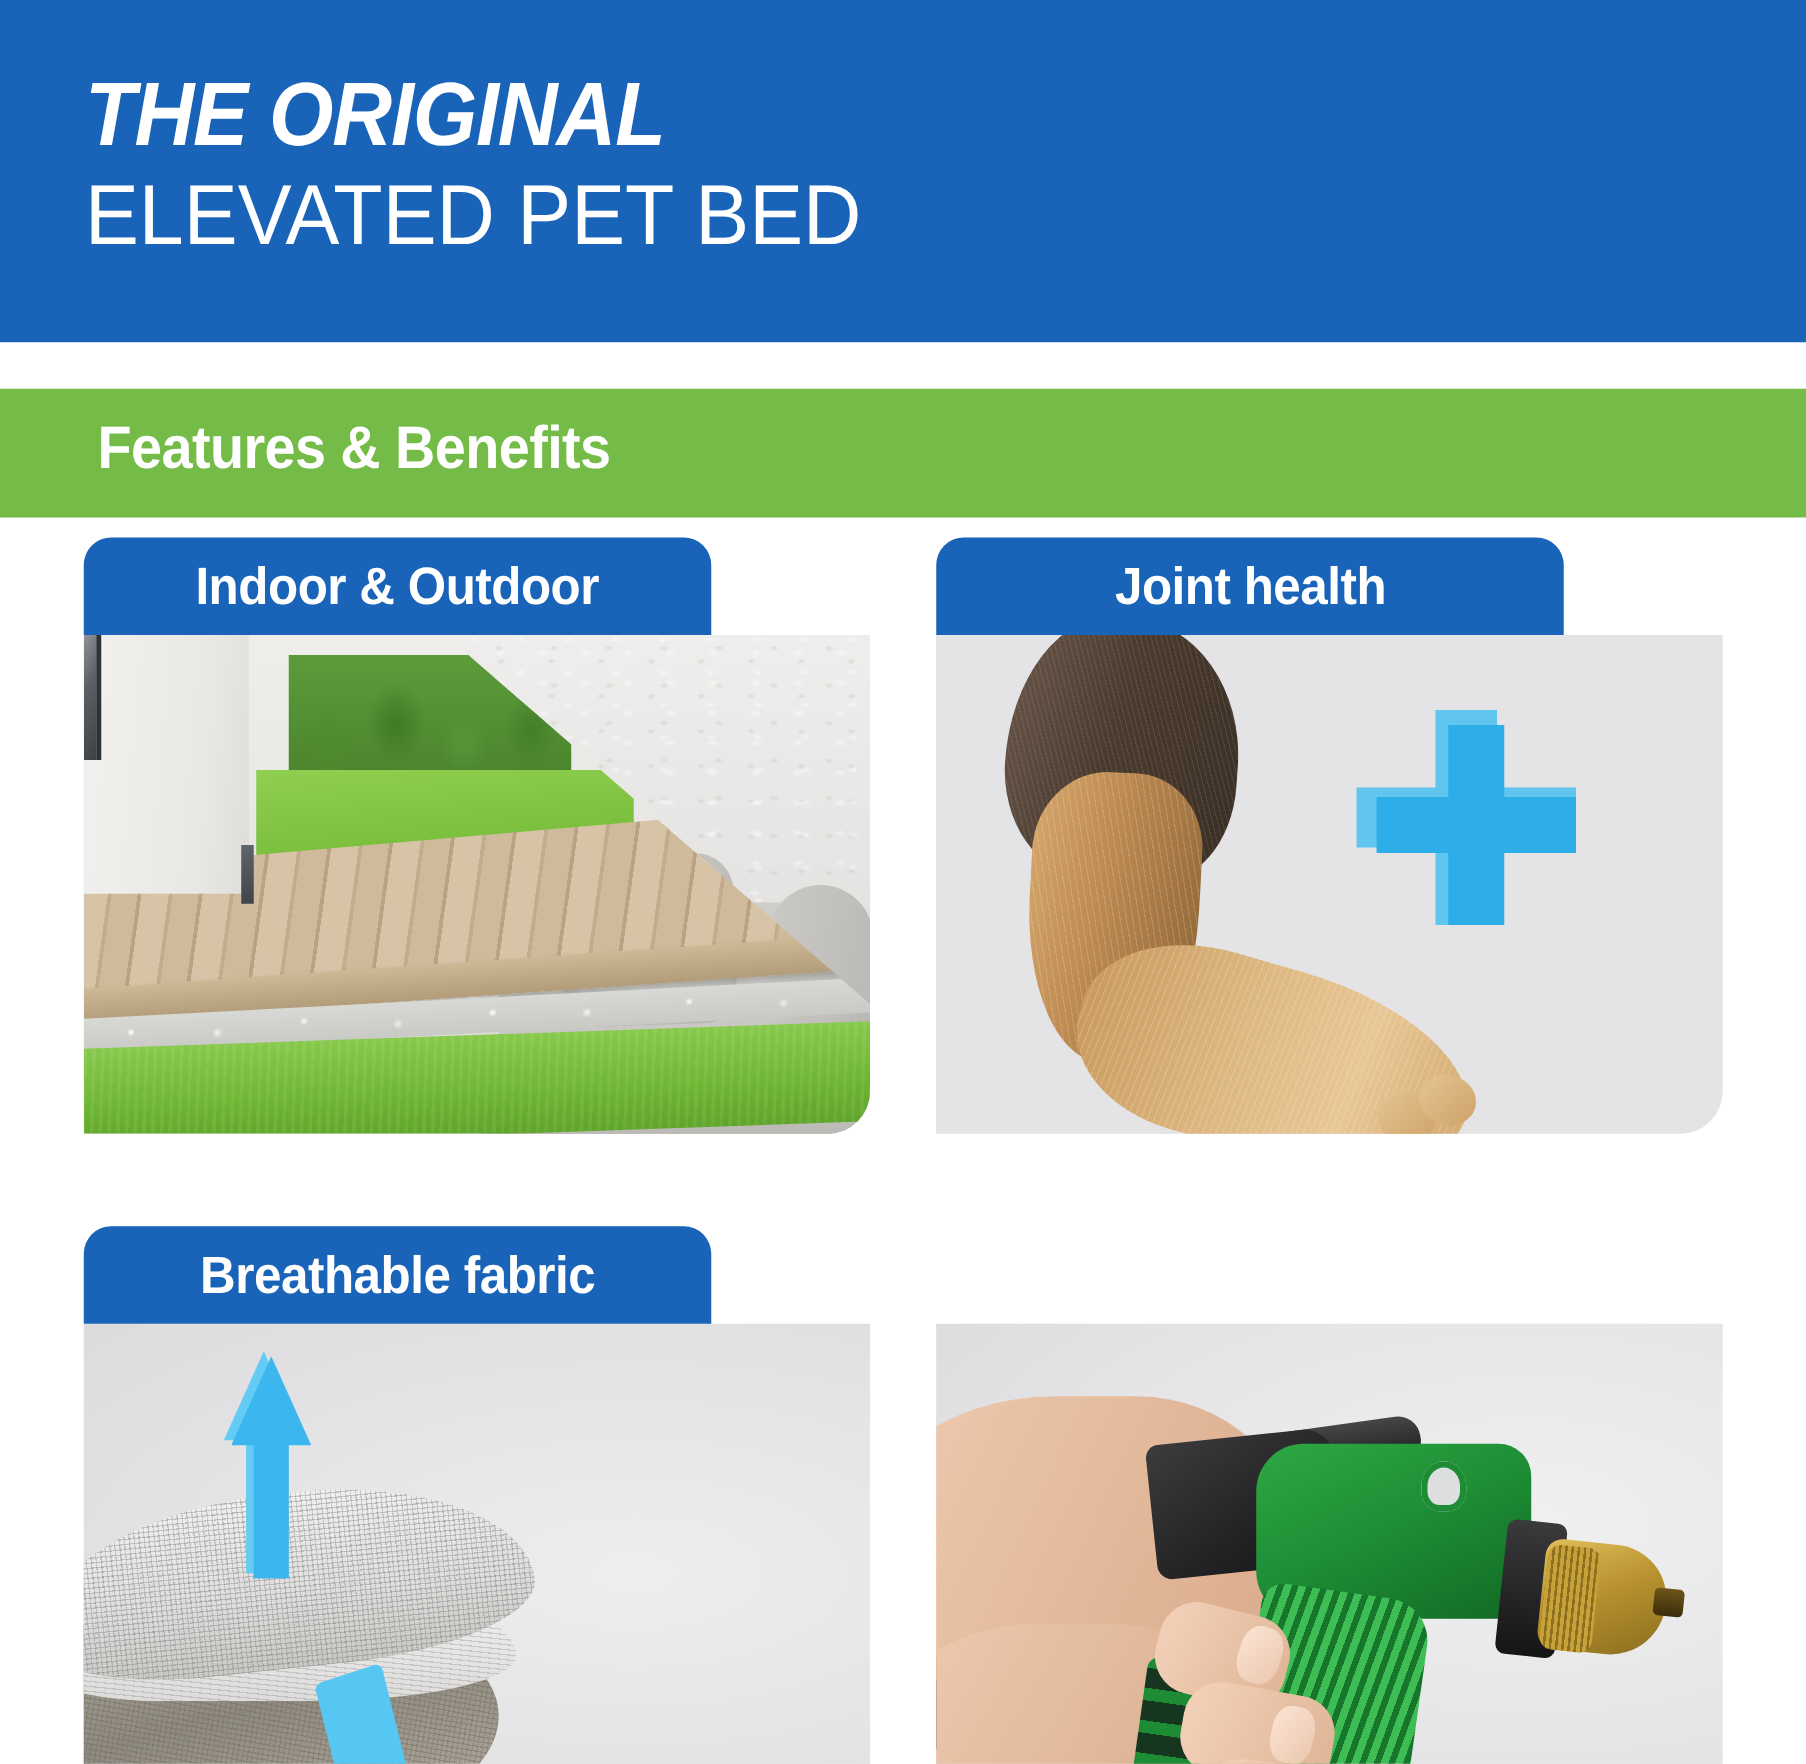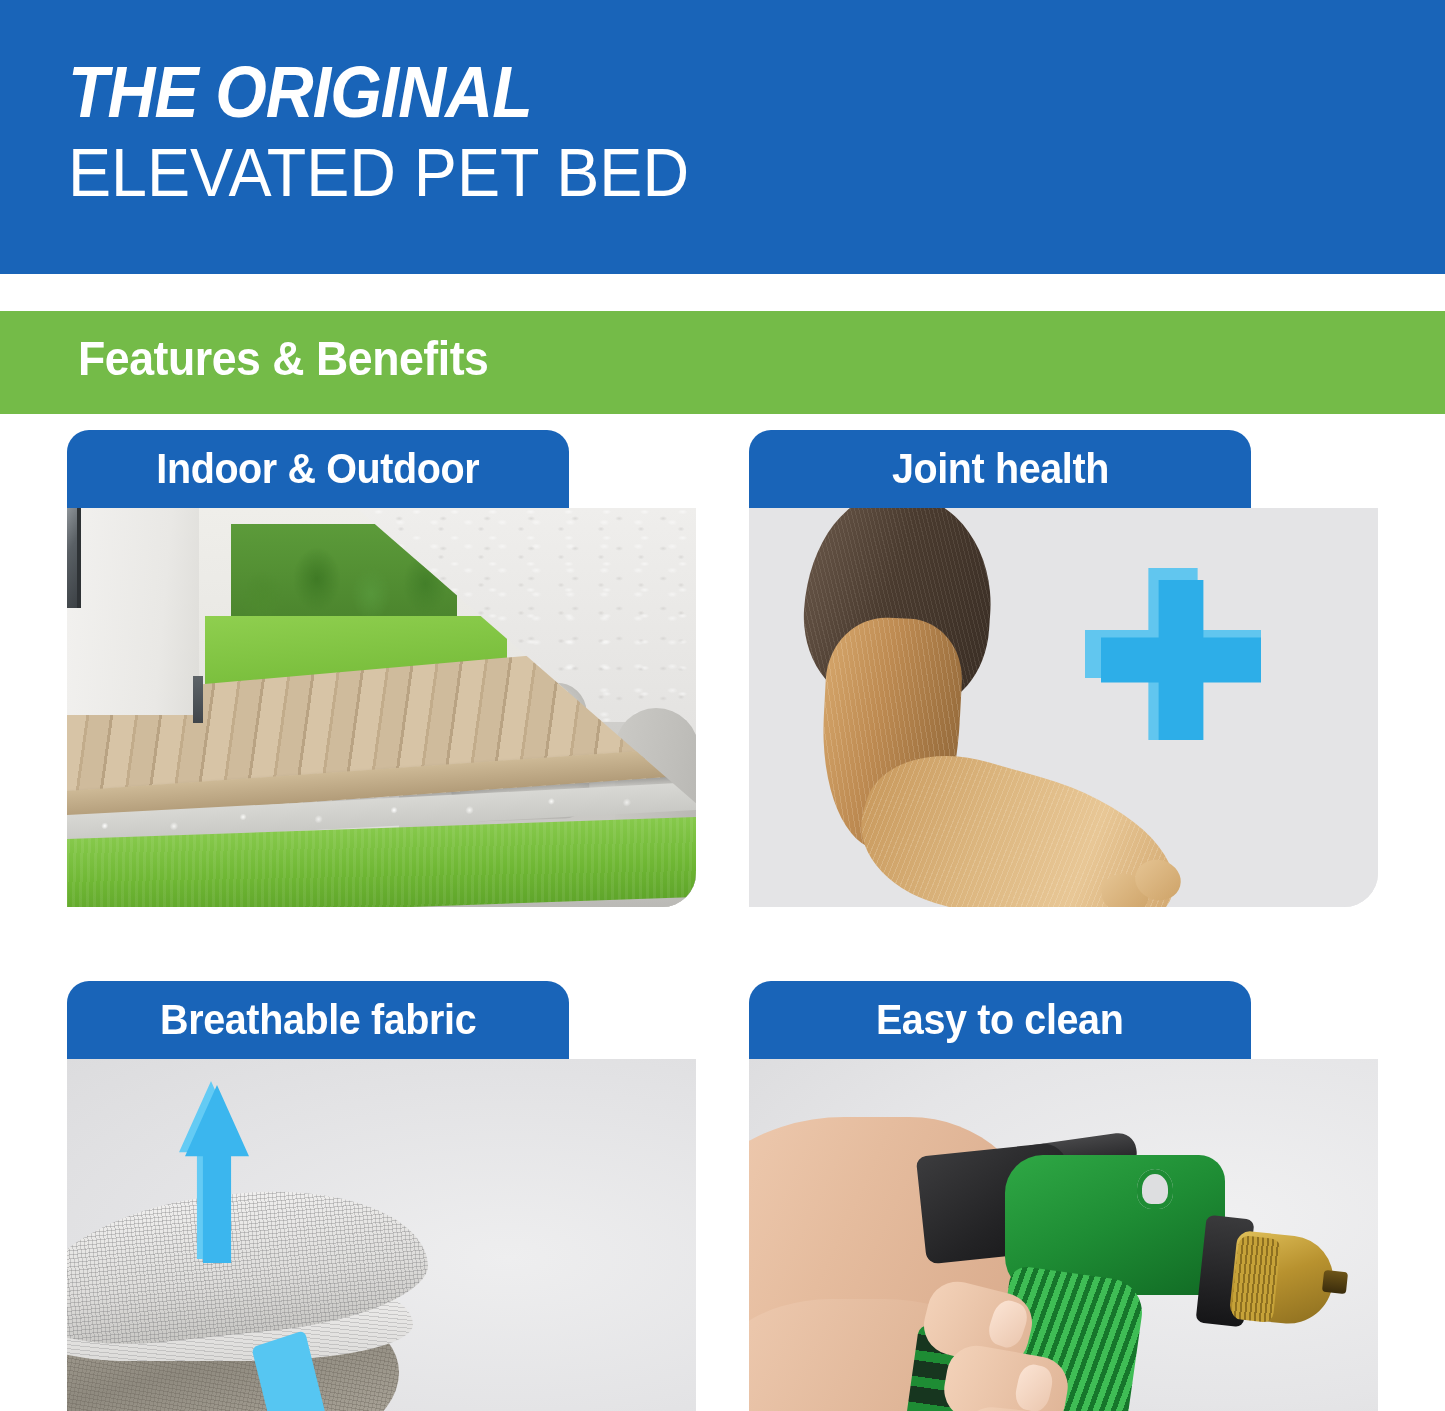--- a/index.html
+++ b/index.html
@@ -540,23 +540,20 @@
         <div class="fabric-lip"></div>
         <div class="fabric-top"></div>
         <div class="bf-arrow-low"></div>
         <div class="bf-arrow-up shadow"></div>
         <div class="bf-arrow-up"></div>
       </div>
     </div>
   </div>
 
   <div class="card col-right row-bottom">
-    <div class="card-header">
-      <div class="card-header-title">Easy to clean</div>
-    </div>
     <div class="card-body">
       <div class="ec-scene">
         <div class="hose-tube"></div>
         <div class="hand-palm"></div>
         <div class="hand-lower"></div>
         <div class="trigger-top"></div>
         <div class="brass-screw"></div>
         <div class="trigger"></div>
         <div class="nozzle-body"></div>
         <div class="nozzle-hole"></div>

